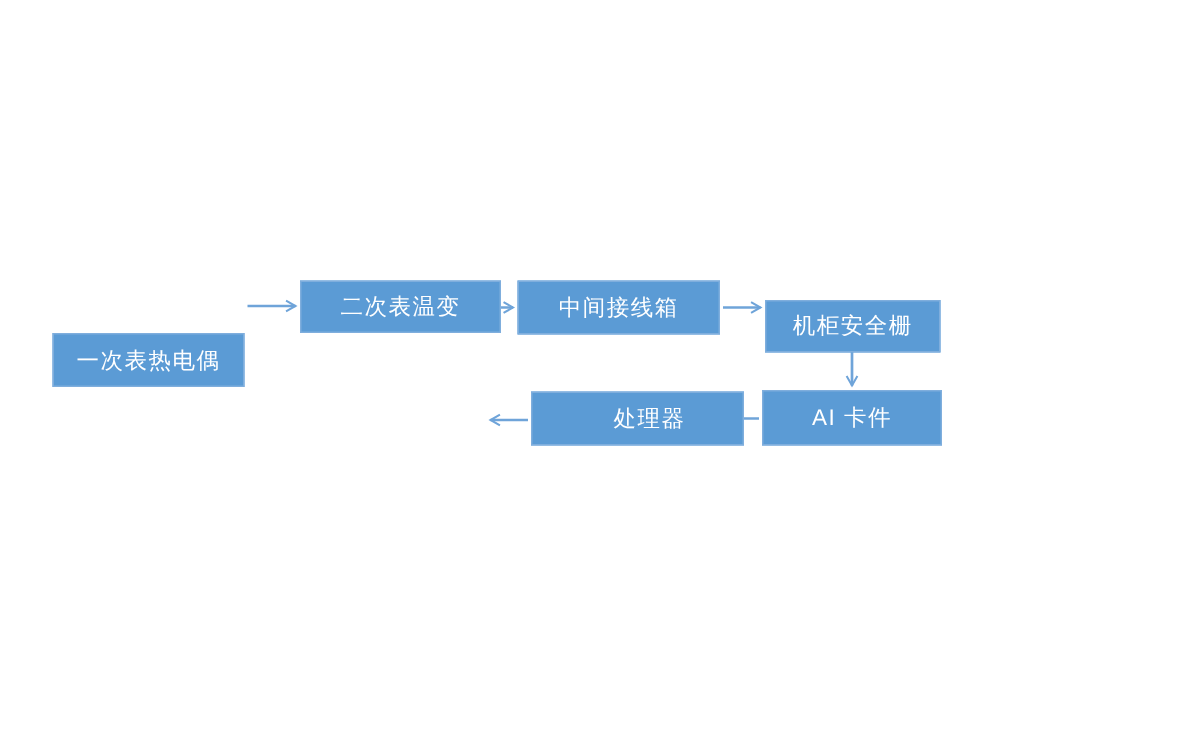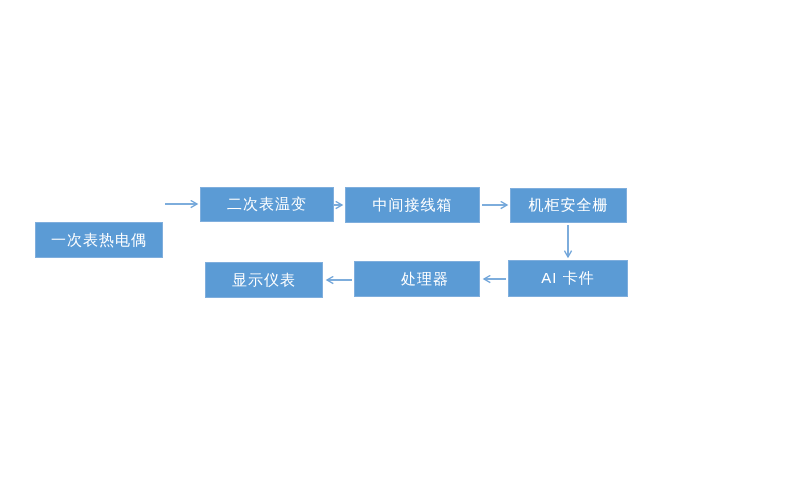--- a/index.html
+++ b/index.html
@@ -24,23 +24,23 @@
     display: flex;
     align-items: center;
     justify-content: center;
     font-size: 15px;
     letter-spacing: 1px;
     user-select: none;
   }
   .n1 { left: 35px;  top: 186px; width: 128px; height: 36px; margin-top: 36px; }
   .n2 { left: 200px; top: 187px; width: 134px; height: 35px; }
   .n3 { left: 345px; top: 187px; width: 135px; height: 36px; }
-  .n4 { left: 510px; top: 188px; width: 117px; height: 35px; font-family: Liberation Serif, serif; }
+  .n4 { left: 510px; top: 200px; width: 117px; height: 35px; font-family: Liberation Serif, serif; }
   .n5 { left: 508px; top: 260px; width: 120px; height: 37px; }
-  .n6 { left: 354px; top: 261px; width: 126px; height: 36px; padding-left: 16px; }
+  .n6 { left: 354px; top: 261px; width: 142px; height: 36px; padding-left: 16px; }
   .n7 { left: 205px; top: 262px; width: 118px; height: 36px; }
   .edge-layer {
     position: absolute;
     left: 0; top: 0;
     width: 800px; height: 500px;
     pointer-events: none;
   }
 </style>
 </head>
 <body>
@@ -66,15 +66,14 @@
   <div class="flow-node n2">二次表温变</div>
 
   <div class="flow-node n3">中间接线箱</div>
 
   <div class="flow-node n4">机柜安全栅</div>
 
   <div class="flow-node n5">AI 卡件</div>
 
   <div class="flow-node n6">处理器</div>
 
-  <div class="flow-node n7">显示仪表</div>
 
 </div>
 
 </body></html>

